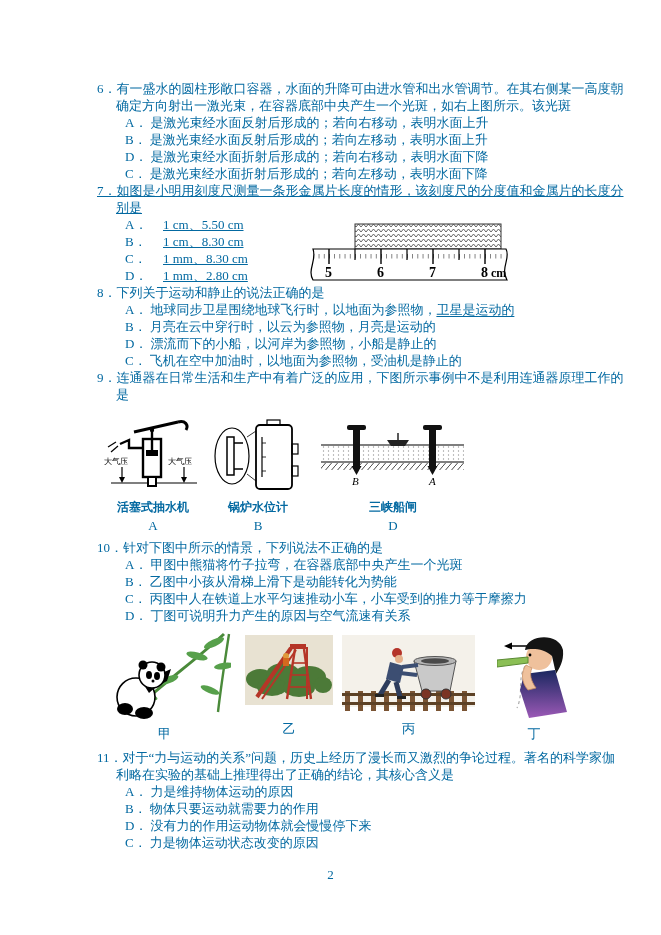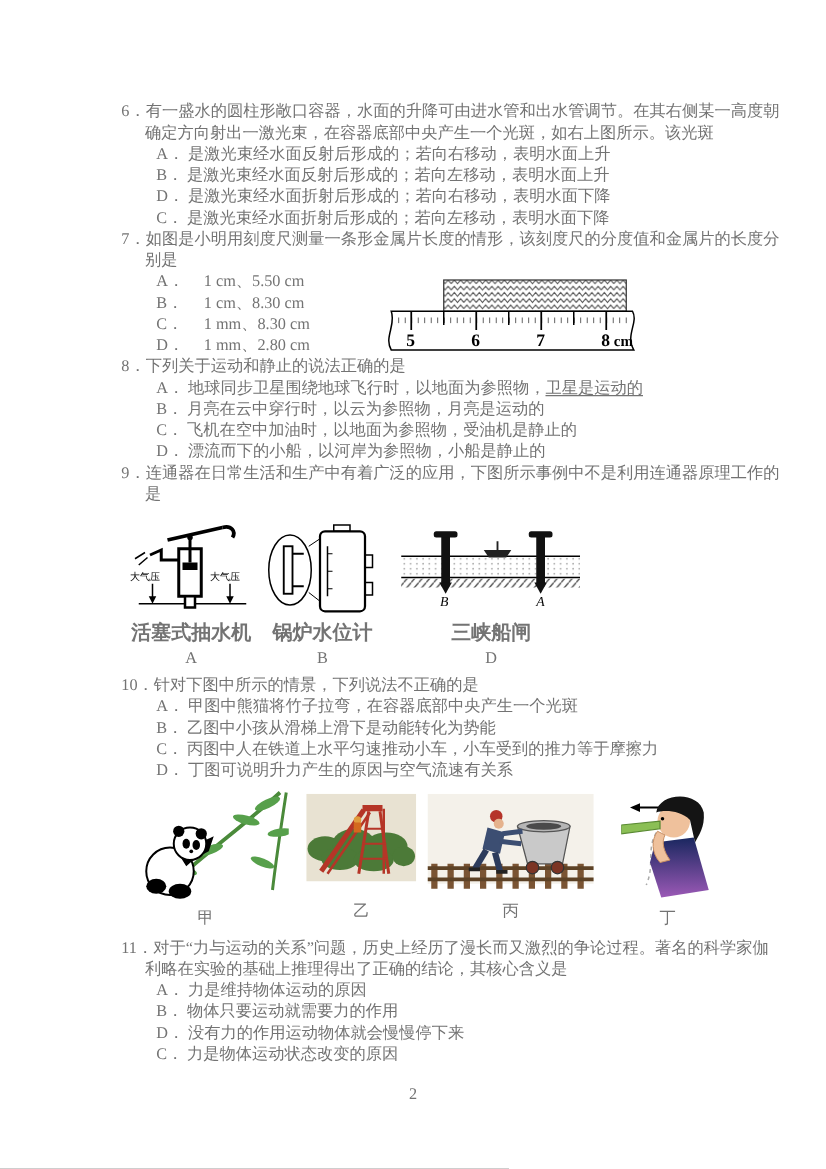--- a/index.html
+++ b/index.html
@@ -1,31 +1,31 @@
 <!DOCTYPE html>
 <html><head>
 <meta charset="utf-8">
 <style>
   html,body{margin:0;padding:0;background:#888;}
   .page{position:relative;width:661px;height:935px;background:#fff;margin:0 auto;
-        font-family:"Liberation Serif","DejaVu Serif",serif;font-size:13px;line-height:17px;color:#737373;overflow:hidden;}
+        font-family:"Liberation Serif","DejaVu Serif",serif;font-size:13px;line-height:17px;color:#0369a1;overflow:hidden;}
   .content{position:absolute;left:97px;top:80px;width:527px;}
   .question{margin:0;}
   .stem{margin:0;padding-left:19px;text-indent:-19px;}
   .opt{margin:0 0 0 28px;}
   .olabel{margin-right:3px;}
   .wgap .olabel{display:inline-block;width:38px;margin-right:0;text-indent:0;}
   .u{text-decoration:underline;text-underline-offset:2px;}
-  .q7wrap{position:relative;min-height:102px;}
+  .q7wrap{position:relative;min-height:102px;text-decoration:underline;}
   .ruler-svg{position:absolute;left:204px;top:36px;}
   .figrow{display:flex;align-items:center;}
   .figrow9{margin:14px 0 6px 2px;}
   .figrow10{margin:6px 0 8px 0;}
   .figblock{text-align:center;flex:0 0 auto;}
-  .figcap{font-family:"Liberation Sans","DejaVu Sans",sans-serif;font-weight:bold;font-size:16px;line-height:14px;margin-top:3px;}
+  .figcap{font-family:"Liberation Sans","DejaVu Sans",sans-serif;font-weight:bold;font-size:12px;line-height:14px;margin-top:3px;}
   .figletter{font-size:13px;line-height:15px;margin-top:4px;}
   .pagenum{position:absolute;left:0;right:0;top:866px;text-align:center;font-size:13px;}
   svg{display:block;margin:0 auto;}
 </style>
 </head>
 <body>
 
 <div class="page">
 <div class="content">
 
@@ -72,22 +72,22 @@
         <text x="180" y="59" font-size="14" font-weight="bold">8</text>
         <text x="190" y="59" font-size="12" font-weight="bold">cm</text>
       </g>
     </svg>
   </div>
 
   <div class="question">
     <p class="stem"><span class="qnum">8．</span><span>下列关于运动和静止的说法正确的是</span></p>
     <p class="opt"><span class="olabel">A．</span><span>地球同步卫星围绕地球飞行时，以地面为参照物，</span><span class="u">卫星是运动的</span></p>
     <p class="opt"><span class="olabel">B．</span><span>月亮在云中穿行时，以云为参照物，月亮是运动的</span></p>
+    <p class="opt"><span class="olabel">D．</span><span>漂流而下的小船，以河岸为参照物，小船是静止的</span></p>
     <p class="opt"><span class="olabel">C．</span><span>飞机在空中加油时，以地面为参照物，受油机是静止的</span></p>
-    <p class="opt"><span class="olabel">D．</span><span>漂流而下的小船，以河岸为参照物，小船是静止的</span></p>
   </div>
 
   <div class="question">
     <p class="stem"><span class="qnum">9．</span><span>连通器在日常生活和生产中有着广泛的应用，下图所示事例中不是利用连通器原理工作的是</span></p>
 
     <div class="figrow figrow9">
 
       <div class="figblock" style="width:108px;">
         <svg width="104" height="80" viewBox="0 0 104 80">
           <line x1="10" y1="66" x2="96" y2="66" stroke="#000" stroke-width="1.2"></line>

